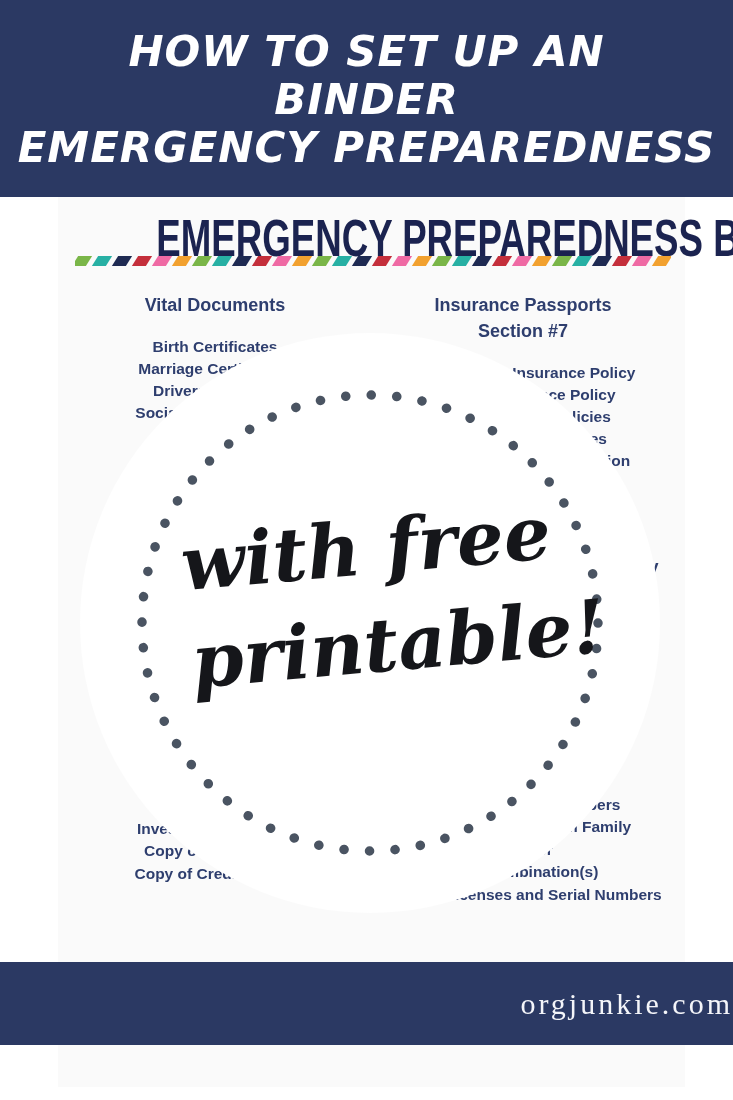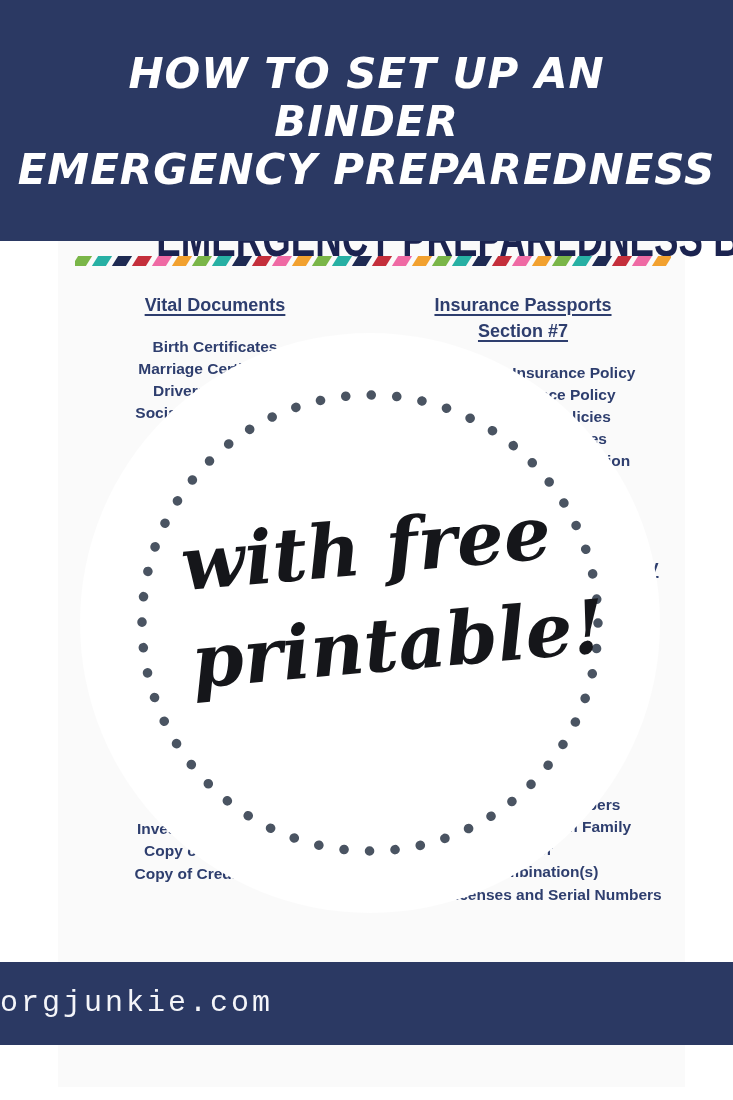--- a/index.html
+++ b/index.html
@@ -5,21 +5,21 @@
   html,body{margin:0;padding:0;background:#ffffff;}
   .canvas{
     position:relative;width:733px;height:1100px;overflow:hidden;
     background:#ffffff;font-family:"Liberation Sans",sans-serif;
     --banner_bg:#2b3963;--title_color:#1b2350;--list_color:#2e3e6e;
     --dot_color:#4a5462;--script_color:#15161a;--page_bg:#fafafa;--banner_text:#f4f5f9;
   }
 
   
   .banner-top{
-    position:absolute;left:0;top:0;width:733px;height:241px;
+    position:absolute;left:0;top:0;width:733px;height:197px;
     background:var(--banner_bg);z-index:5;
     display:flex;flex-direction:column;justify-content:center;align-items:center;
     padding-top:2px;box-sizing:border-box;
   }
   .banner-line{
     color:#ffffff;font-family:"DejaVu Sans",sans-serif;font-style:italic;font-weight:700;
     font-size:42px;line-height:48px;letter-spacing:1px;white-space:nowrap;
   }
 
   
@@ -38,21 +38,21 @@
     position:absolute;left:17px;top:59px;width:596px;height:10px;
     display:flex;gap:6px;overflow:hidden;
   }
   .dash{width:14px;height:10px;transform:skewX(-32deg);flex:none;}
 
   .col{position:absolute;top:95px;width:290px;text-align:center;color:var(--list_color);}
   .col-left{left:12px;}
   .col-right{left:320px;}
   .hdr div{
     font-size:18px;font-weight:700;line-height:26px;
-    text-decoration:underline;text-decoration-thickness:2px;text-underline-offset:3px;
+    text-decoration-thickness:2px;text-underline-offset:3px;
     white-space:nowrap;
   }
   .items div{font-size:15.5px;font-weight:700;white-space:nowrap;}
   .lh22 div{line-height:22px;height:22px;}
   .lh225 div{line-height:22.5px;height:22.5px;}
   .mt18{margin-top:18px;} .mt16{margin-top:16px;} .mt20{margin-top:20px;}
   .mt84{margin-top:84px;} .mt100{margin-top:100px;}
   .note{font-size:11px;font-weight:700;line-height:18px;height:18px;white-space:nowrap;opacity:.85;}
 
   
@@ -68,22 +68,22 @@
     font-family:"DejaVu Serif",serif;font-style:italic;font-weight:700;
   }
   .script .s1{font-size:74px;line-height:96px;white-space:nowrap;}
   .script .s2{font-size:74px;line-height:96px;white-space:nowrap;transform:translateX(24px);margin-top:2px;}
 
   
   .banner-footer{
     position:absolute;left:0;top:962px;width:733px;height:83px;background:var(--banner_bg);z-index:5;
   }
   .site{
-    width:100%;text-align:left;line-height:83px;color:var(--banner_text);
-    font-family:Liberation Mono, monospace;font-size:30px;letter-spacing:3px;white-space:nowrap;
+    width:100%;text-align:right;line-height:83px;color:var(--banner_text);
+    font-family:Liberation Serif, serif;font-size:30px;letter-spacing:3px;white-space:nowrap;
   }
 </style>
 </head>
 <body>
 
 <div class="canvas" style="--banner_bg: #2b3963; --title_color: #1b2350; --list_color: #2e3e6e; --dot_color: #4a5462; --script_color: #15161a; --page_bg: #fafafa;">
 
   <div class="banner-top">
     <div class="banner-line">HOW TO SET UP AN</div>
     <div class="banner-line">BINDER</div>

